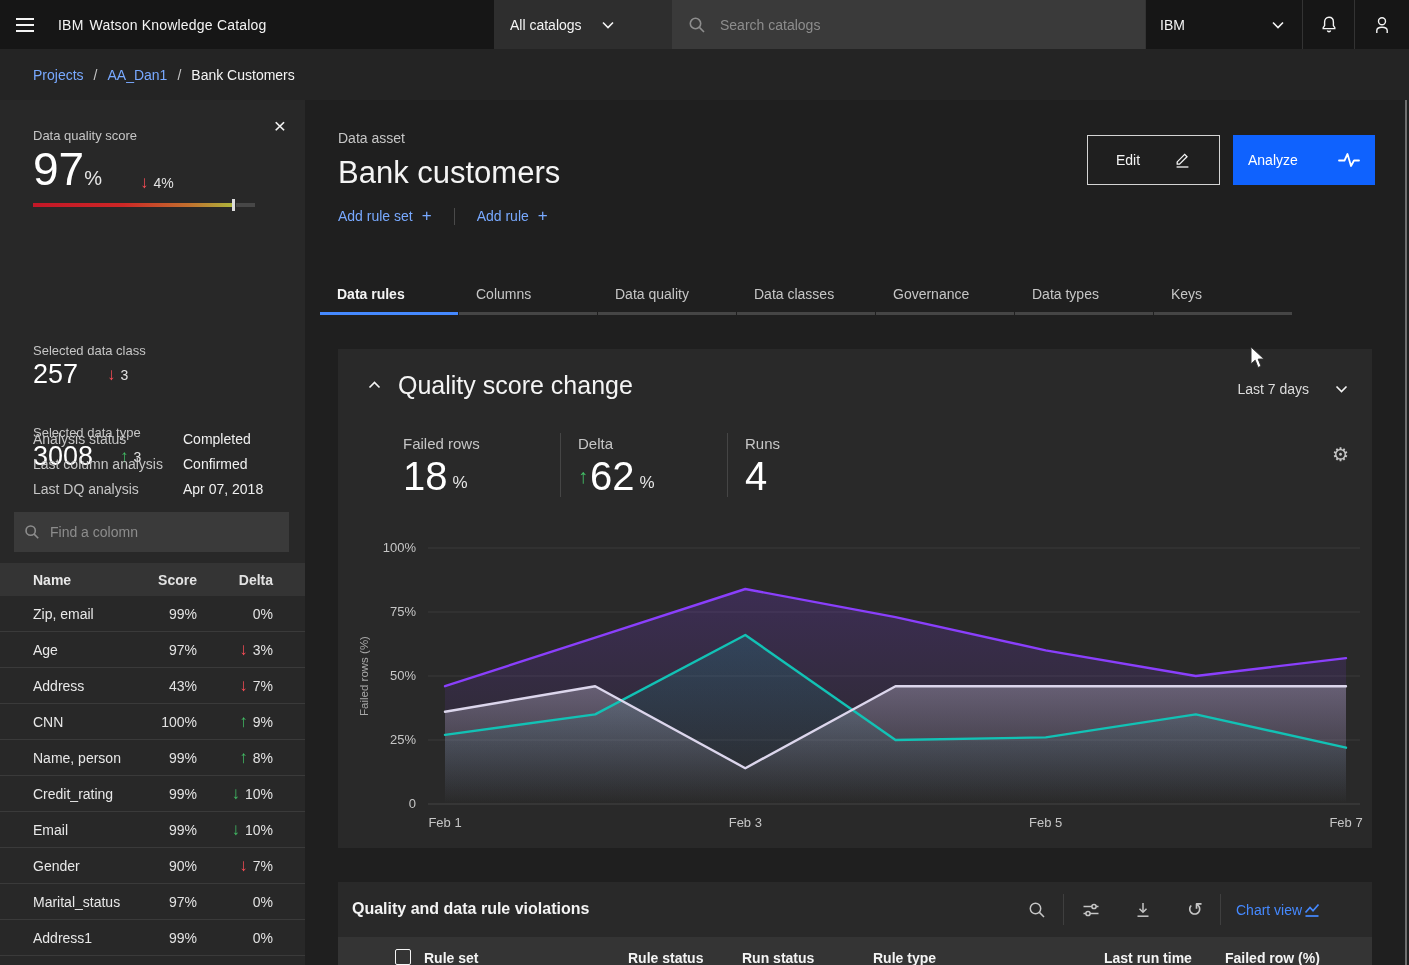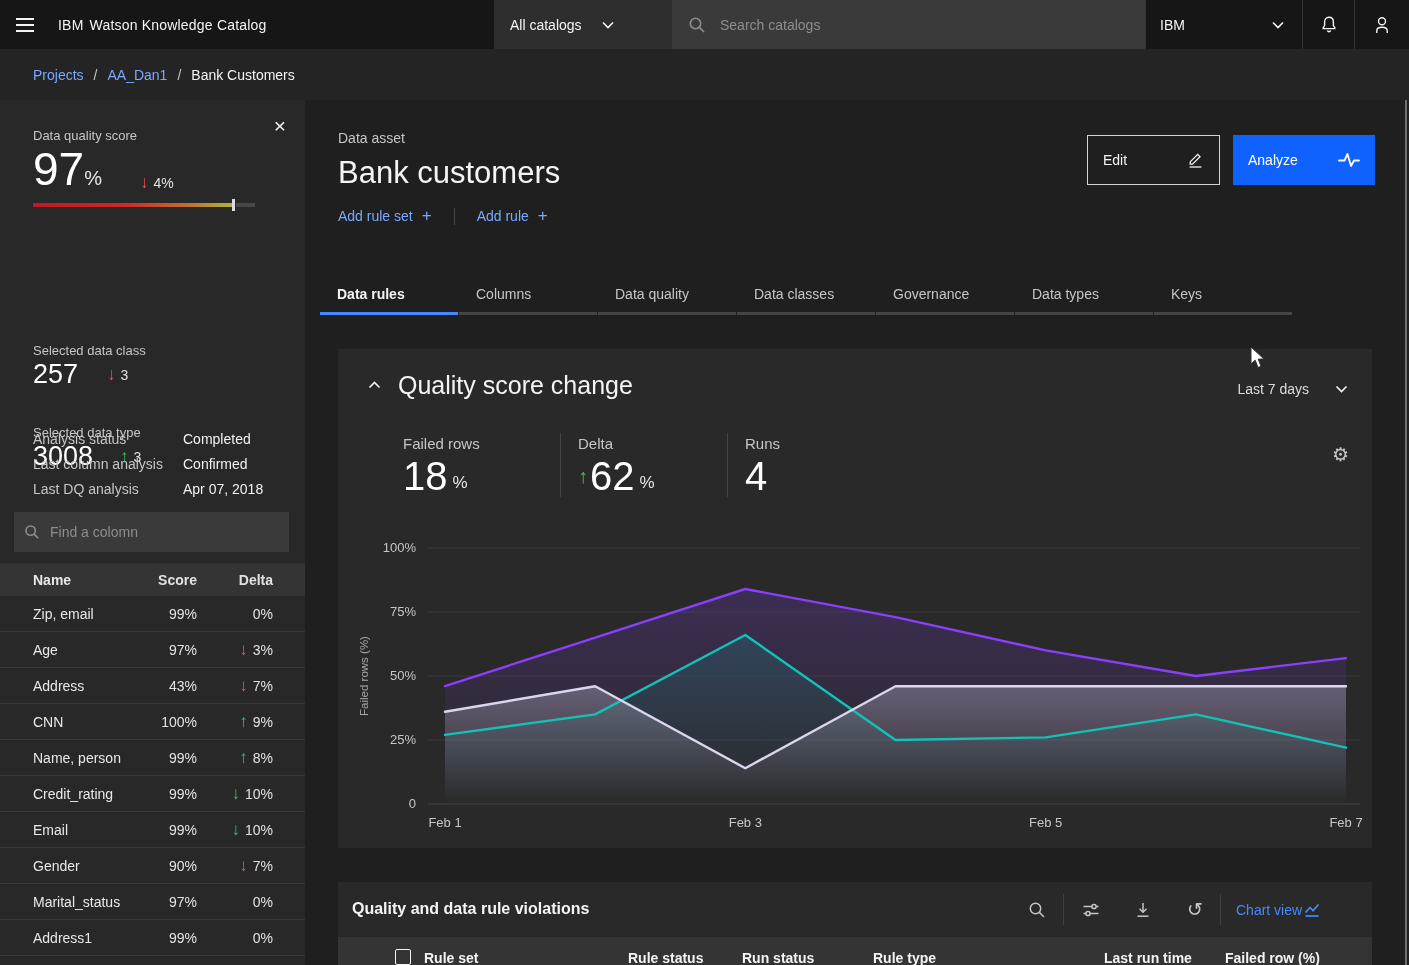--- a/index.html
+++ b/index.html
@@ -71,21 +71,21 @@
   .c-delta { width:76px; display:flex; justify-content:flex-end; align-items:center; gap:5px; color:#e2e2e2; }
 
   
   .main { position:absolute; left:305px; top:100px; width:1104px; height:865px; background:#1f1f1f; }
   .kicker { position:absolute; left:33px; top:30px; font-size:14px; color:#c6c6c6; }
   .asset-title { position:absolute; left:33px; top:55px; font-size:31px; font-weight:400; color:#f4f4f4; }
   .rule-links { position:absolute; left:33px; top:106px; display:flex; align-items:center; font-size:14px; color:#78a9ff; }
   .rule-link { display:flex; align-items:center; gap:9px; cursor:pointer; }
   .rule-link .plus { font-size:17px; }
   .rl-div { width:1px; height:17px; background:#4a4a4a; margin:0 22px; }
-  .edit-btn { position:absolute; left:782px; top:35px; width:133px; height:50px; border:1px solid #d4d4d4; background:transparent; color:#f4f4f4; display:flex; align-items:center; justify-content:space-between; padding:0 15px; font-size:14px; cursor:pointer; }
+  .edit-btn { position:absolute; left:782px; top:35px; width:133px; height:50px; border:1px solid #d4d4d4; background:transparent; color:#f4f4f4; display:flex; align-items:center; justify-content:space-between; padding:0 28px; font-size:14px; cursor:pointer; }
   .analyze-btn { position:absolute; left:928px; top:35px; width:142px; height:50px; background:#0f62fe; border:none; color:#fff; display:flex; align-items:center; justify-content:space-between; padding:0 15px; font-size:14px; cursor:pointer; }
 
   .tabs { position:absolute; left:15px; top:178px; display:flex; }
   .tab { width:138px; margin-right:1px; padding:8px 0 10px 17px; font-size:14px; color:#c6c6c6; border-bottom:3px solid #454545; cursor:pointer; white-space:nowrap; }
   .tab.active { color:#f4f4f4; font-weight:700; border-bottom-color:#4589ff; }
 
   
   .chart-card { position:absolute; left:33px; top:249px; width:1034px; height:499px; background:#292929; }
   .collapse-chev { position:absolute; left:30px; top:32px; cursor:pointer; }
   .chart-title { position:absolute; left:60px; top:22px; font-size:25px; font-weight:400; color:#f4f4f4; }

